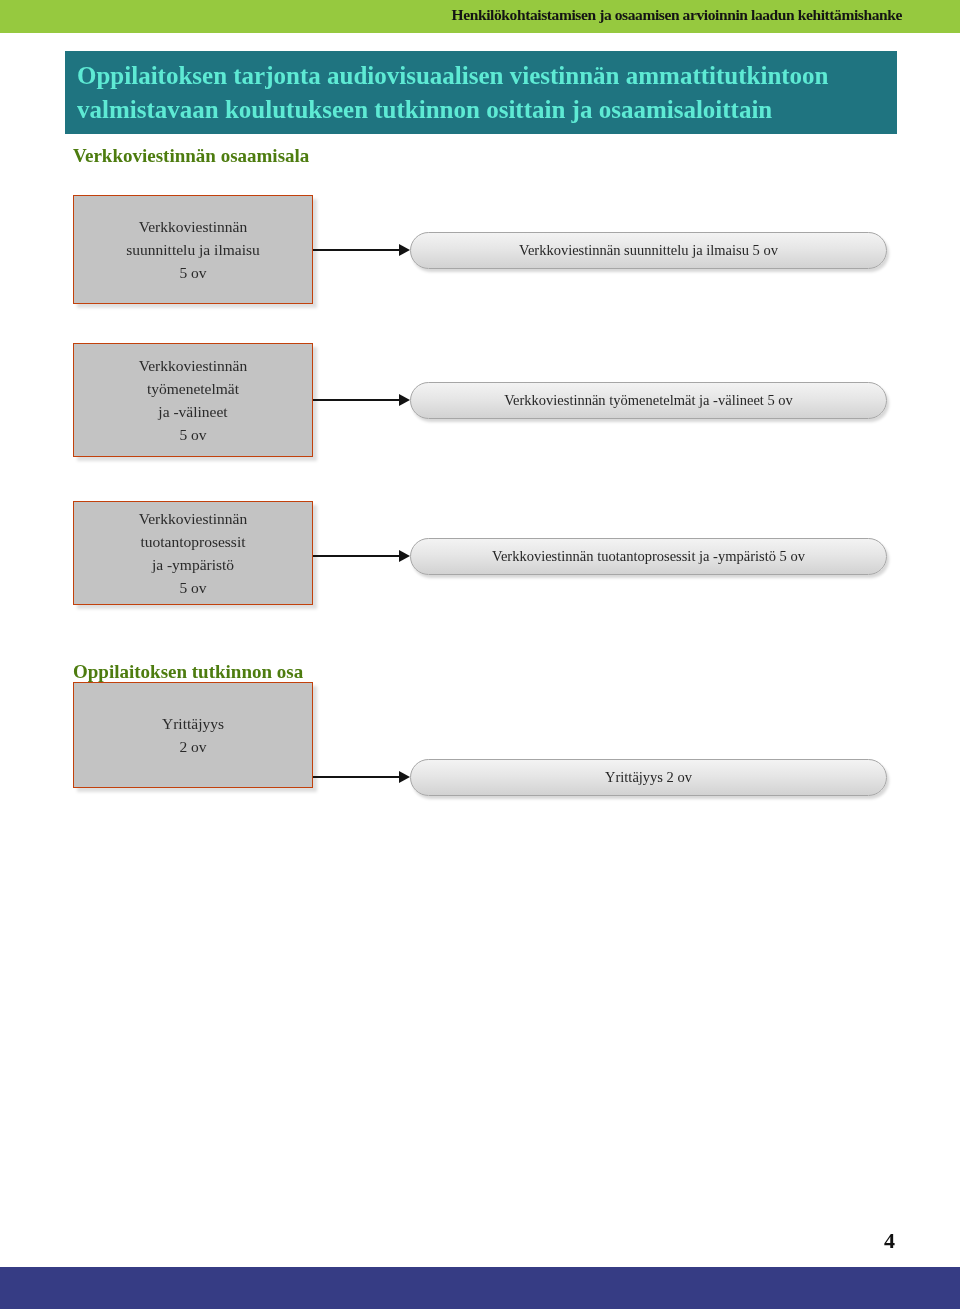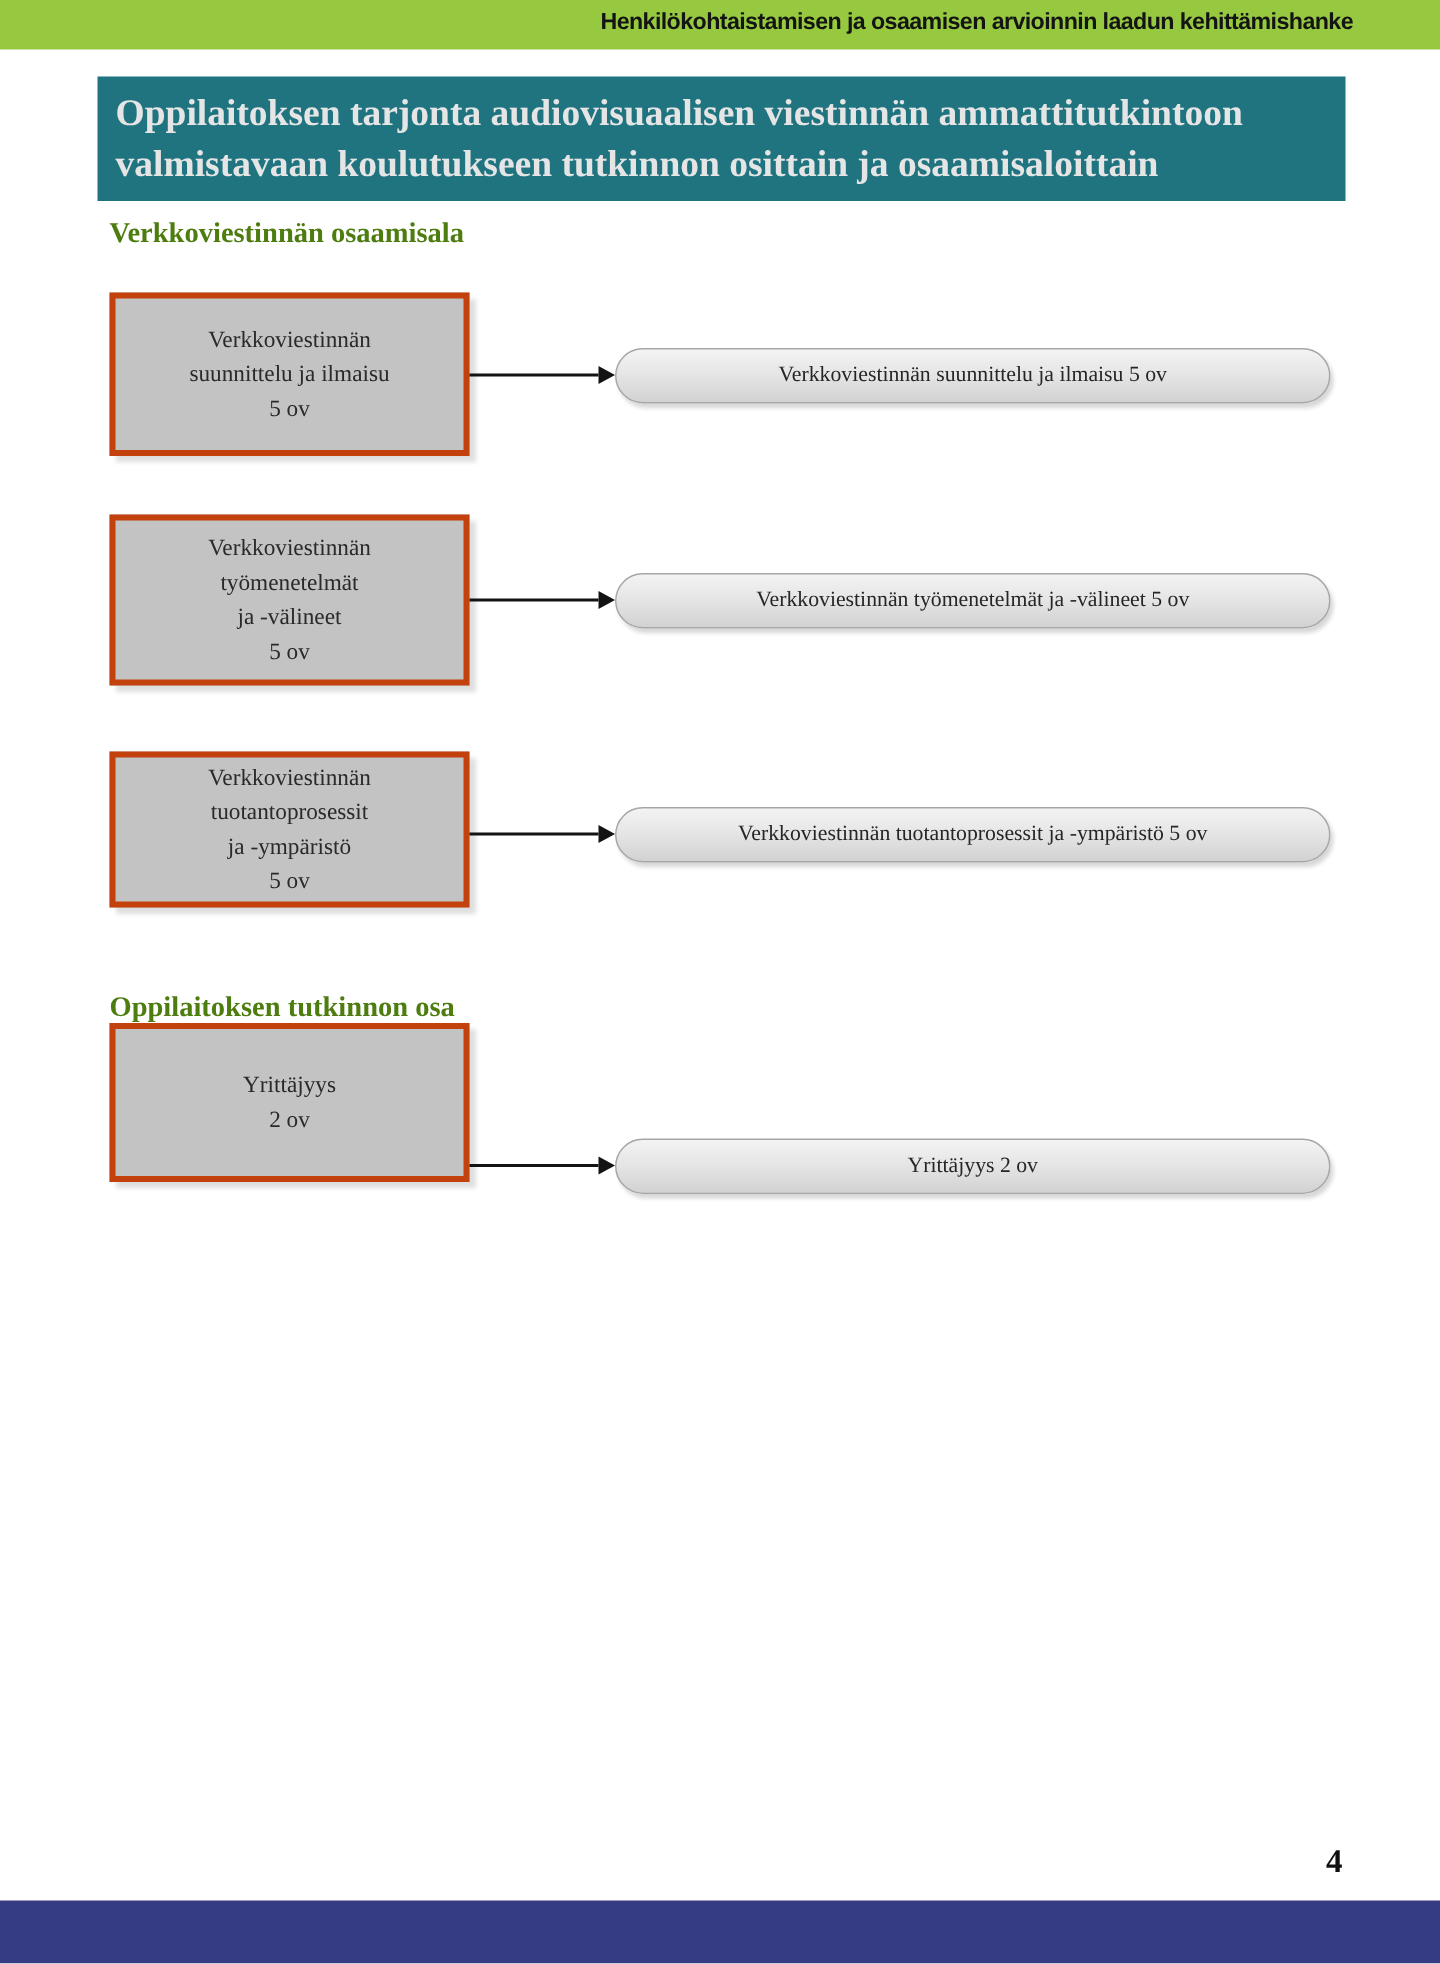--- a/index.html
+++ b/index.html
@@ -22,21 +22,21 @@
     left: 0;
     top: 0;
     width: 960px;
     height: 33px;
     background: #96c93f;
   }
   .top-band-text {
     position: absolute;
     right: 58px;
     top: 6px;
-    font-family: Liberation Sans, sans-serif;
+    font-family: Liberation Serif, serif;
     font-weight: bold;
     font-size: 15.5px;
     letter-spacing: -0.4px;
     color: #141414;
     white-space: nowrap;
   }
 
   
   .title-banner {
     position: absolute;
@@ -48,21 +48,21 @@
   }
   .title-banner .title-text {
     position: absolute;
     left: 12px;
     top: 8px;
     width: 812px;
     font-family: "Liberation Serif", serif;
     font-weight: bold;
     font-size: 25px;
     line-height: 34px;
-    color: #e5e5e5;
+    color: #5eead4;
   }
 
   
   .section-heading {
     position: absolute;
     left: 73px;
     font-family: "Liberation Serif", serif;
     font-weight: bold;
     font-size: 19px;
     color: #4d7c0f;
@@ -77,21 +77,21 @@
     left: 0;
     width: 960px;
   }
 
   
   .box {
     position: absolute;
     left: 73px;
     width: 240px;
     background: #c3c3c3;
-    border: 4px solid #c2410c;
+    border: 1px solid #c2410c;
     box-shadow: 4px 4px 3px rgba(0,0,0,0.13);
     box-sizing: border-box;
     display: flex;
     align-items: center;
     justify-content: center;
   }
   .box-label {
     text-align: center;
     font-family: "Liberation Serif", serif;
     font-size: 15.5px;

